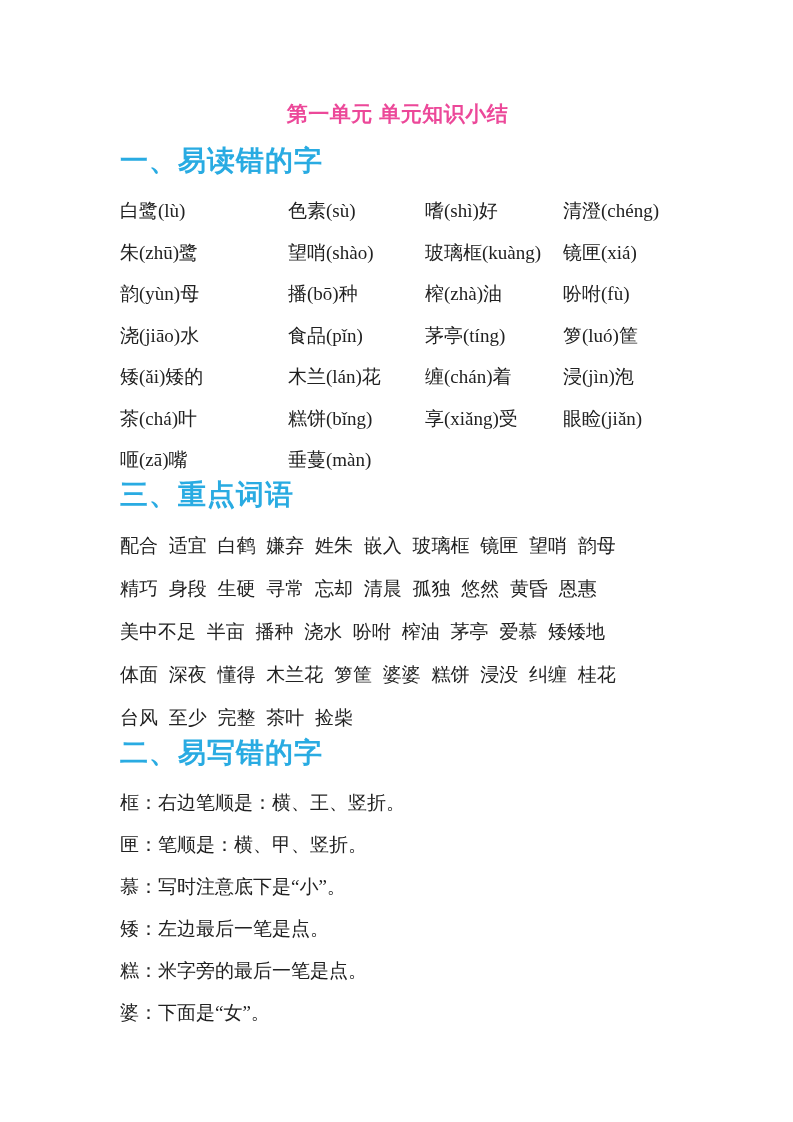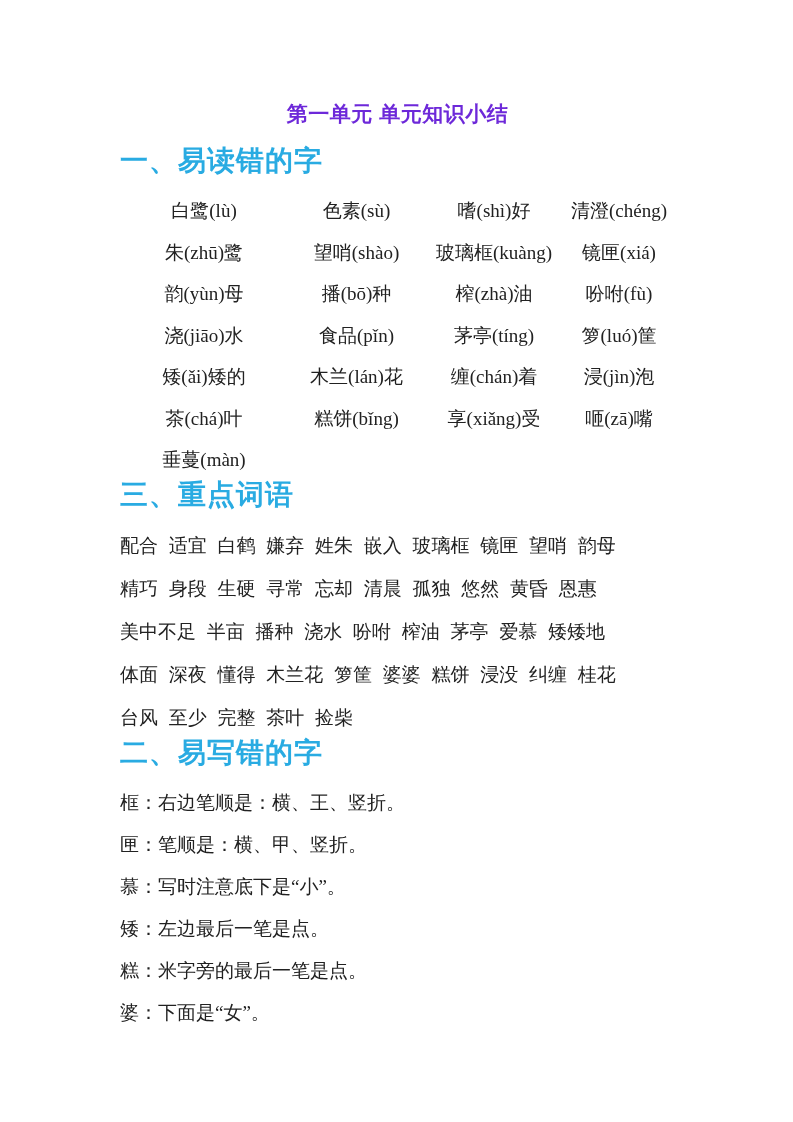--- a/index.html
+++ b/index.html
@@ -13,41 +13,40 @@
   }
   .page {
     width: 793px;
     height: 1122px;
     padding: 100px 118px 0 120px;
   }
   .title {
     font-family: "Liberation Sans", "DejaVu Sans", sans-serif;
     font-size: 21px;
     font-weight: bold;
-    color: #6d28d9;
+    color: #ec4899;
     text-align: center;
     line-height: 27px;
     margin: 0 0 20px 0;
     letter-spacing: 0.5px;
   }
   .section-heading {
     font-family: "Liberation Sans", "DejaVu Sans", sans-serif;
     font-size: 28px;
     font-weight: bold;
     color: var(--accent, #29abe2);
     line-height: 27px;
     margin: 0 0 16px 0;
     letter-spacing: 1px;
   }
   .char-grid {
     display: grid;
     grid-template-columns: 168px 137px 138px auto;
     grid-auto-rows: 41.5px;
     margin-bottom: 0;
-    text-align: center;
   }
   .cell {
     font-size: 19px;
     line-height: 41.5px;
     white-space: nowrap;
   }
   .tip-line {
     font-size: 19px;
     line-height: 42px;
     white-space: nowrap;
@@ -87,20 +86,21 @@
       <div class="cell">食品(pǐn)</div>
       <div class="cell">茅亭(tíng)</div>
       <div class="cell">箩(luó)筐</div>
       <div class="cell">矮(ǎi)矮的</div>
       <div class="cell">木兰(lán)花</div>
       <div class="cell">缠(chán)着</div>
       <div class="cell">浸(jìn)泡</div>
       <div class="cell">茶(chá)叶</div>
       <div class="cell">糕饼(bǐng)</div>
       <div class="cell">享(xiǎng)受</div>
+      <div class="cell">眼睑(jiǎn)</div>
       <div class="cell">咂(zā)嘴</div>
       <div class="cell">垂蔓(màn)</div>
       <div class="cell"></div>
     </div>
   </section>
 
   <section>
     <h2 class="section-heading">三、重点词语</h2>
     <div>
       <div class="word-line">配合 适宜 白鹤 嫌弃 姓朱 嵌入 玻璃框 镜匣 望哨 韵母</div>

